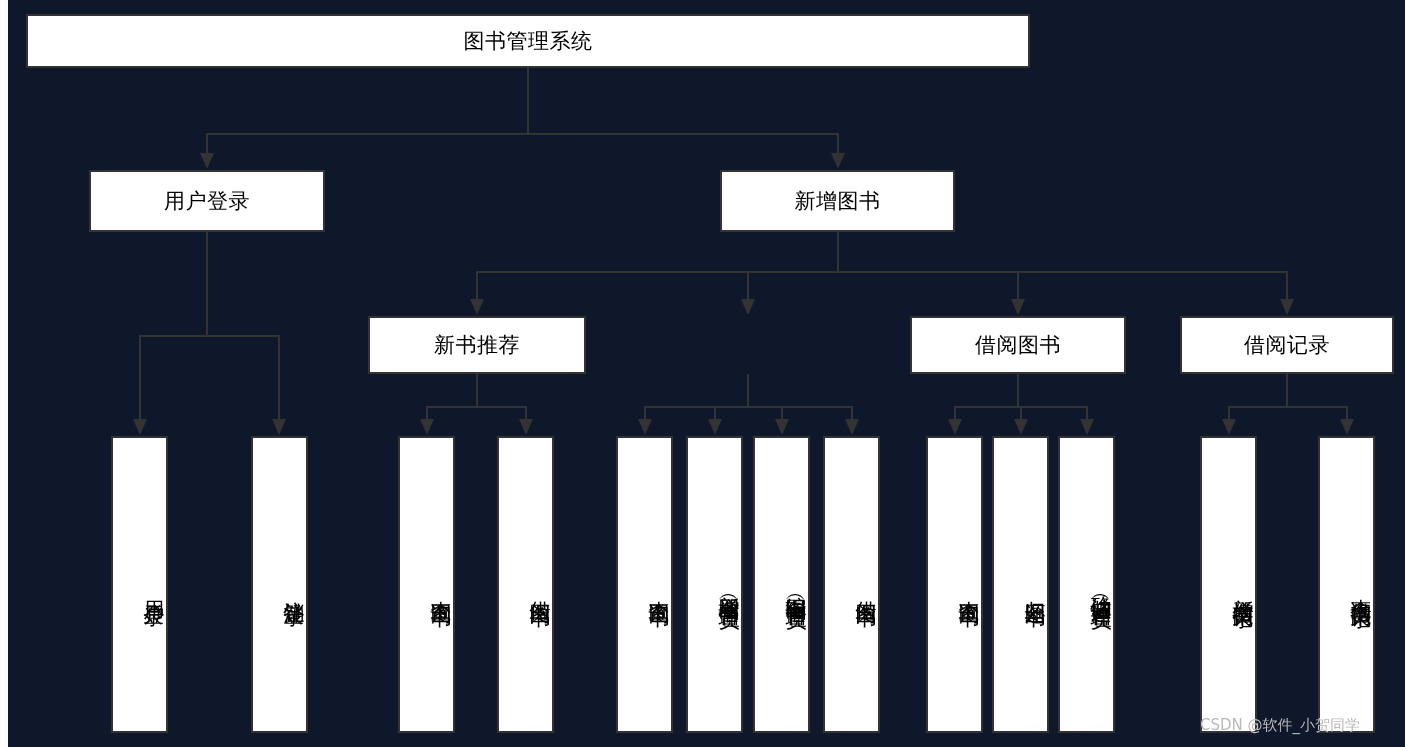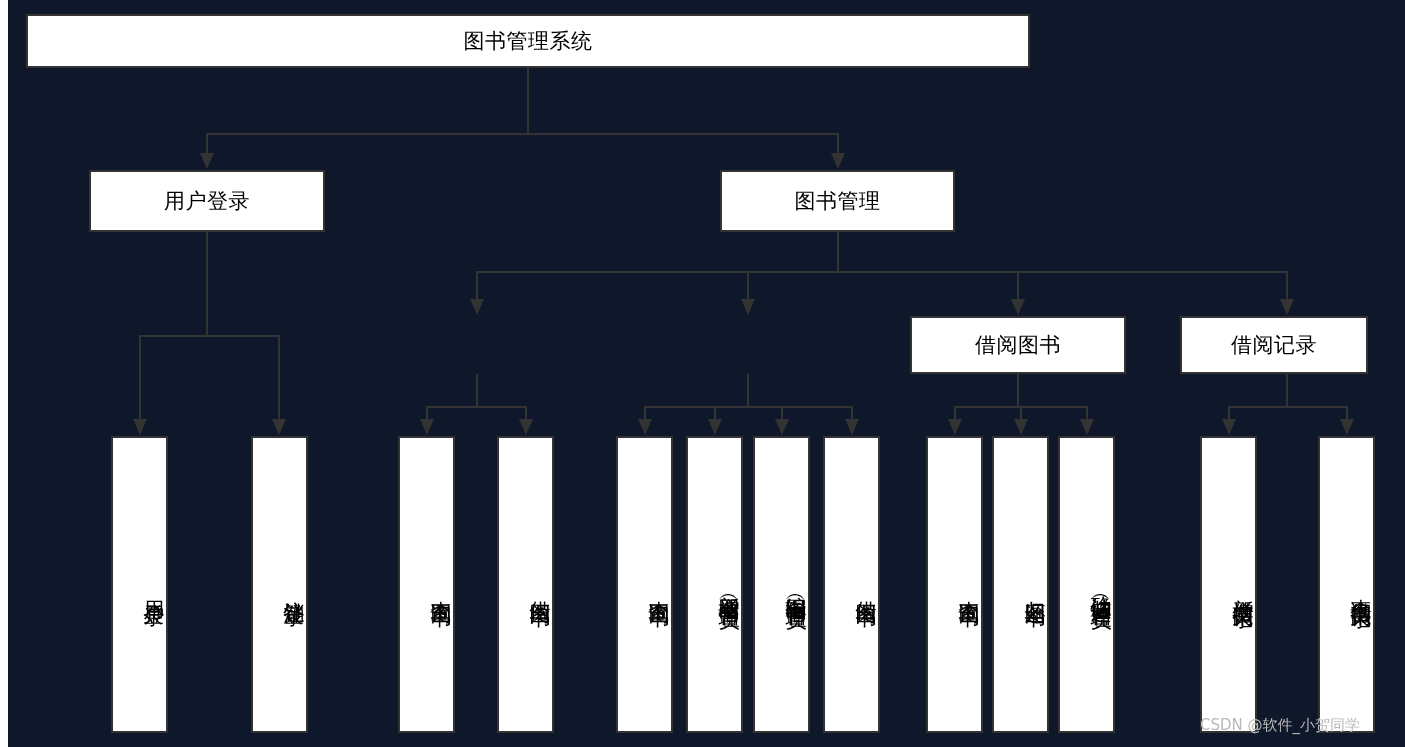--- a/index.html
+++ b/index.html
@@ -82,45 +82,48 @@
   <div class="edge v" style="left:198px; top:133px; height:22px;"></div>
   <div class="arrow" style="left:192px; top:153px;"></div>
   <div class="edge v" style="left:829px; top:133px; height:22px;"></div>
   <div class="arrow" style="left:823px; top:153px;"></div>
 
   <div class="node horizontal" style="left:81px; top:170px; width:236px; height:62px;">
     <span class="label">用户登录</span>
   </div>
 
   <div class="node horizontal" style="left:712px; top:170px; width:235px; height:62px;">
-    <span class="label">图书管理</span>
+    <span class="label">新增图书</span>
   </div>
 
   <div class="edge v" style="left:198px; top:232px; height:104px;"></div>
   <div class="edge h" style="left:131px; top:335px; width:141px;"></div>
   <div class="edge v" style="left:131px; top:335px; height:85px;"></div>
   <div class="arrow" style="left:125px; top:419px;"></div>
   <div class="edge v" style="left:270px; top:335px; height:85px;"></div>
   <div class="arrow" style="left:264px; top:419px;"></div>
 
   <div class="edge v" style="left:829px; top:232px; height:40px;"></div>
   <div class="edge h" style="left:468px; top:271px; width:812px;"></div>
   <div class="edge v" style="left:468px; top:271px; height:29px;"></div>
   <div class="arrow" style="left:462px; top:299px;"></div>
   <div class="edge v" style="left:739px; top:271px; height:29px;"></div>
   <div class="arrow" style="left:733px; top:299px;"></div>
   <div class="edge v" style="left:1009px; top:271px; height:29px;"></div>
   <div class="arrow" style="left:1003px; top:299px;"></div>
   <div class="edge v" style="left:1278px; top:271px; height:29px;"></div>
   <div class="arrow" style="left:1272px; top:299px;"></div>
 
+  <div class="node horizontal" style="left:360px; top:316px; width:218px; height:58px;">
+    <span class="label">新书推荐</span>
+  </div>
   <div class="node horizontal" style="left:902px; top:316px; width:216px; height:58px;">
     <span class="label">借阅图书</span>
   </div>
-  <div class="node horizontal" style="left:1172px; top:316px; width:188px; height:58px;">
+  <div class="node horizontal" style="left:1172px; top:316px; width:214px; height:58px;">
     <span class="label">借阅记录</span>
   </div>
 
   <div class="edge v" style="left:468px; top:374px; height:33px;"></div>
   <div class="edge h" style="left:418px; top:406px; width:100px;"></div>
   <div class="edge v" style="left:418px; top:406px; height:14px;"></div>
   <div class="arrow" style="left:412px; top:419px;"></div>
   <div class="edge v" style="left:517px; top:406px; height:14px;"></div>
   <div class="arrow" style="left:511px; top:419px;"></div>
 

